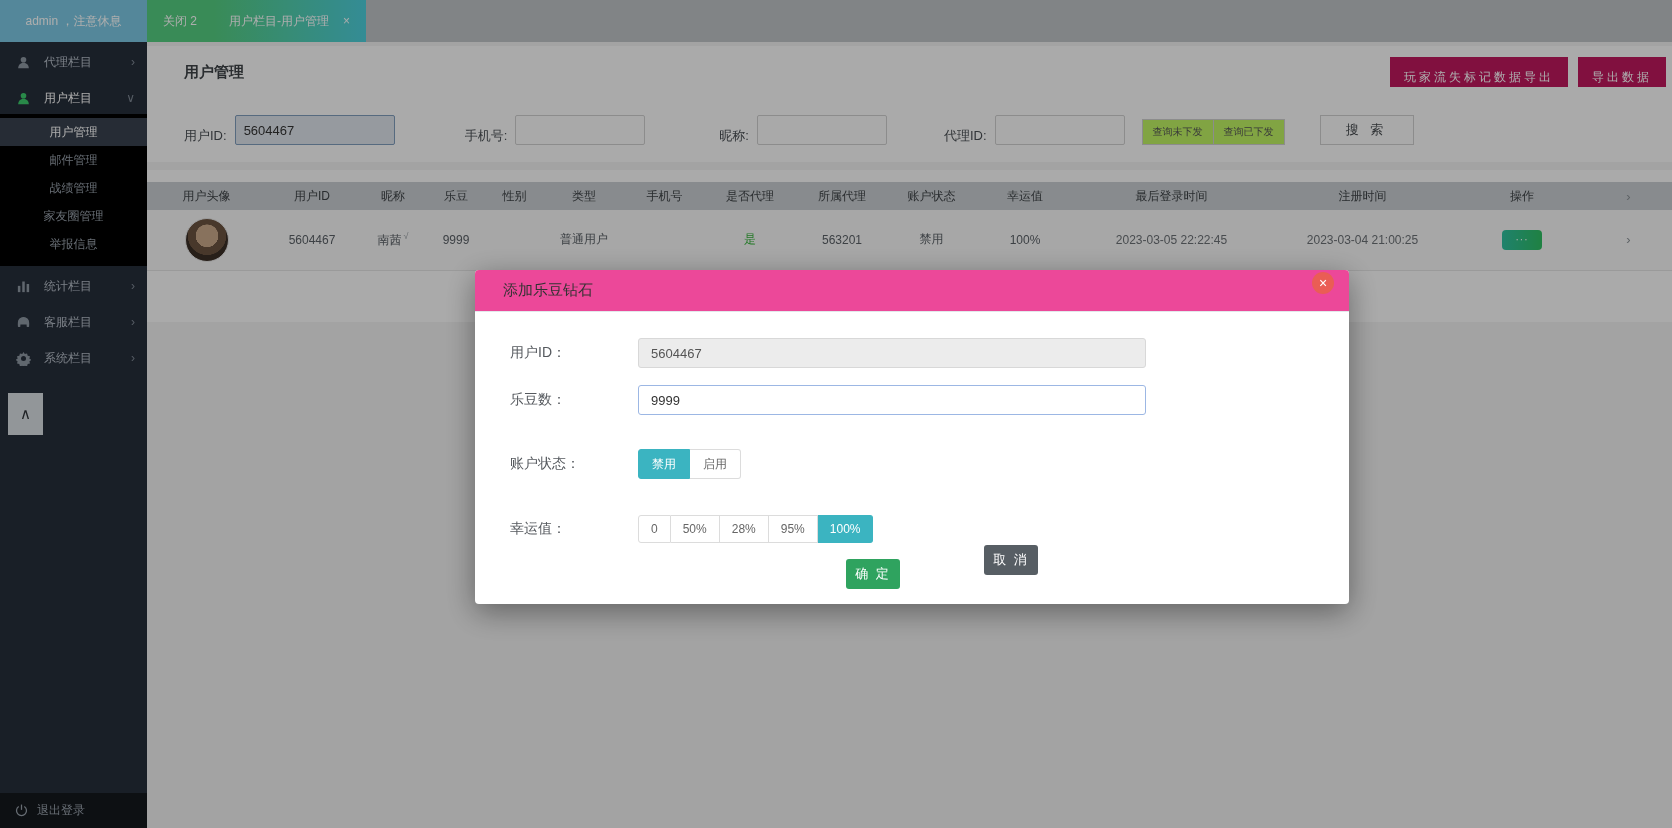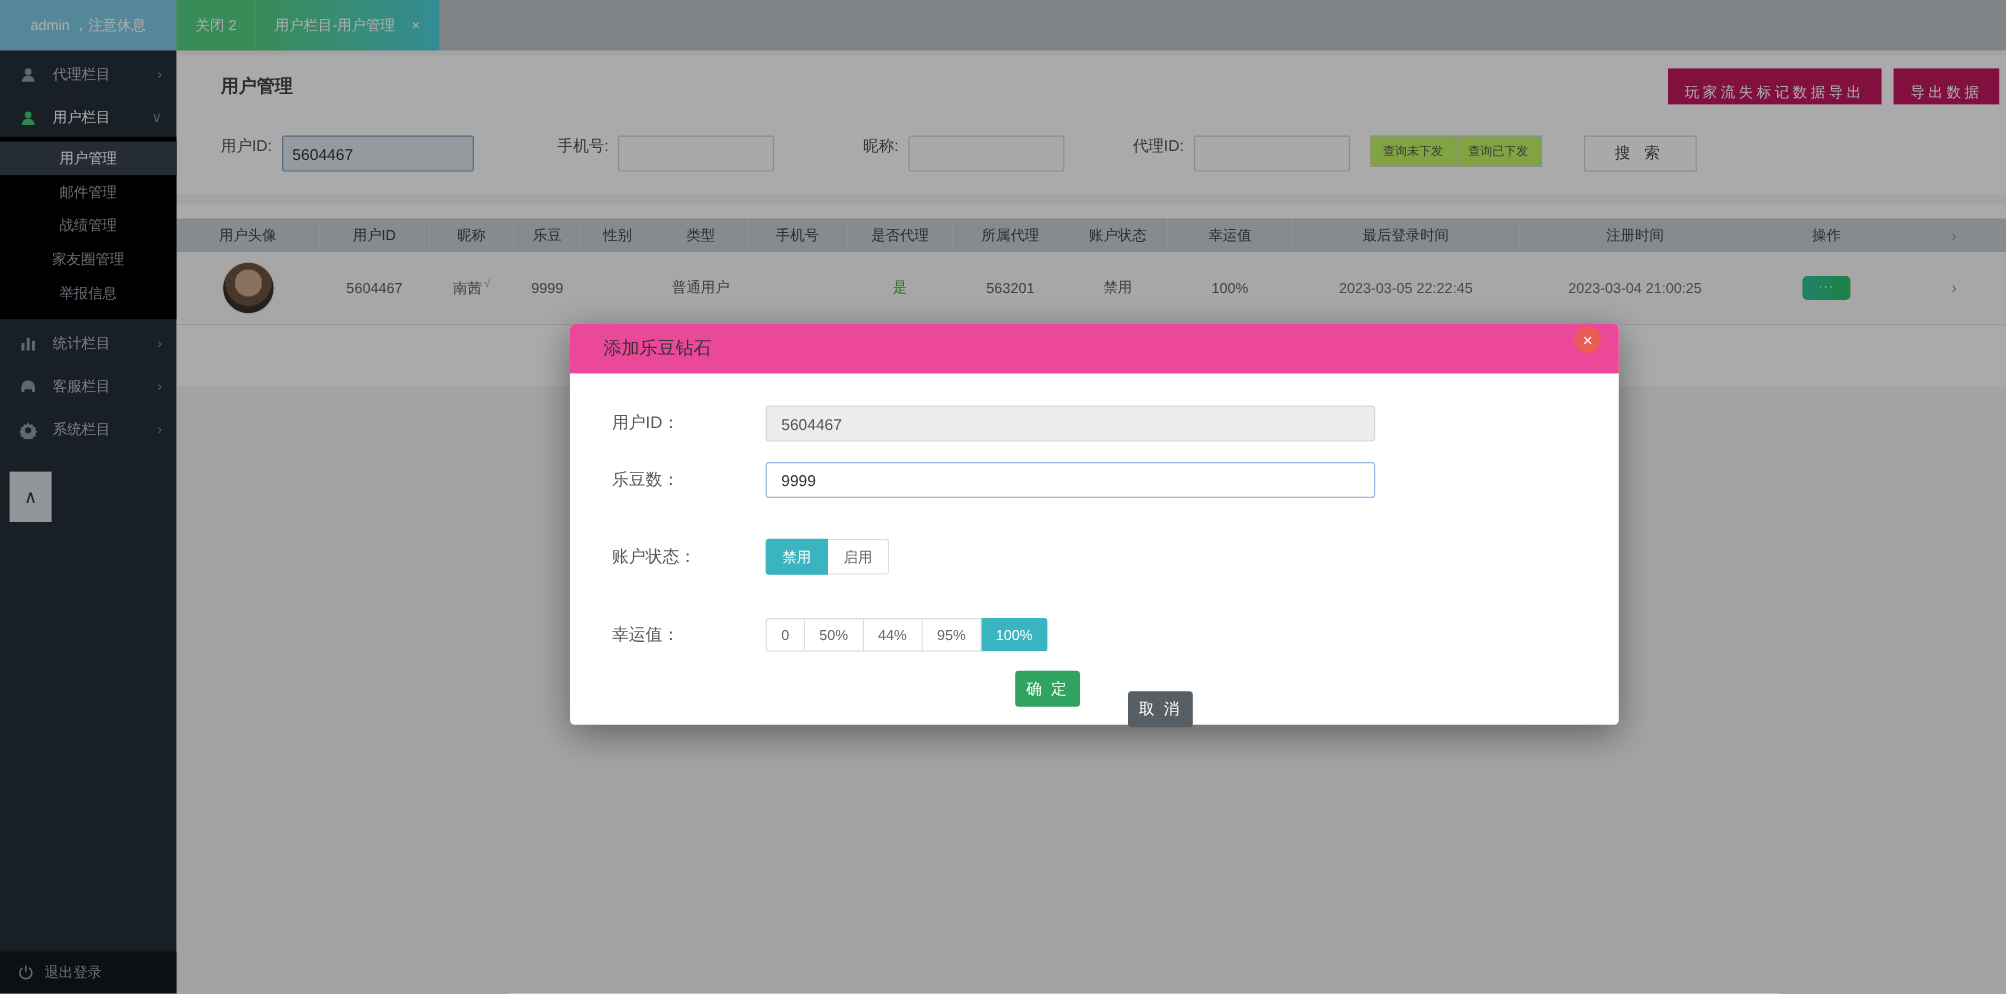--- a/index.html
+++ b/index.html
@@ -29,21 +29,21 @@
   .logout { position:absolute; bottom:0; left:0; right:0; height:35px; background:#14181D; display:flex; align-items:center; gap:8px; padding-left:14px; color:#98A1AB; font-size:12px; cursor:pointer;}
   .logout svg { width:15px; height:15px; }
   
   .content { position:absolute; left:147px; top:42px; right:0; bottom:0; background:#F0F0F0; }
   .card1 { position:absolute; top:4px; left:0; right:0; height:116px; background:#FBFBFB; }
   .card2 { position:absolute; top:128px; left:0; right:0; height:152px; background:#FBFBFB; }
   .page-head { position:absolute; top:4px; left:0; right:0; height:52px; display:flex; align-items:center; padding:0 6px 0 37px; }
   .page-title { font-size:15px; color:#3E4347; font-weight:bold; }
   .head-btns { margin-left:auto; display:flex; gap:10px; }
   .btn-export { background:#be185d; color:#fff; font-size:12px; height:30px; padding:12px 14px; border:none; letter-spacing:3px; cursor:pointer;}
-  .filters { position:absolute; top:71px; left:0; right:0; height:32px; display:flex; align-items:flex-start; padding-left:37px; font-size:13px; color:#4A4F54;}
+  .filters { position:absolute; top:71px; left:0; right:0; height:32px; display:flex; align-items:flex-end; padding-left:37px; font-size:13px; color:#4A4F54;}
   .f-label { margin-right:8px; white-space:nowrap;}
   .f-input { height:30px; border:1px solid #CFCFCF; background:#FAFAFA; border-radius:2px; padding:0 8px; font-size:13px; color:#333; width:130px; font-family:"Liberation Sans",sans-serif;}
   .f-input.uid { width:160px; background:#DDE3EB; border-color:#7F9CBC; }
   .gap70{margin-right:70px;} .gap74{margin-right:74px;} .gap57{margin-right:57px;} .gap17{margin-right:17px;} .gap35{margin-right:35px;}
   .qbtn { height:26px; font-size:10px; padding:0 10px; background:#bef264; border:1px solid #CFCFCF; color:#555; cursor:pointer; font-family:"Liberation Sans",sans-serif;}
   .qbtn + .qbtn { border-left:none; }
   .btn-search { width:94px; height:30px; background:#FAFAFA; border:1px solid #CFCFCF; color:#44484C; font-size:13px; letter-spacing:4px; cursor:pointer; font-family:"Liberation Sans",sans-serif;}
   
   .table-wrap { position:absolute; top:128px; left:0; right:0; padding-top:12px; }
   table { border-collapse:collapse; table-layout:fixed; width:1525px; }
@@ -269,21 +269,21 @@
       <button class="seg-btn sel">禁用</button>
       <button class="seg-btn">启用</button>
     </div>
   </div>
 
   <div class="m-row" style="top:243px;height:32px;">
     <span class="m-label">幸运值：</span>
     <div class="seg small">
       <button class="seg-btn">0</button>
       <button class="seg-btn">50%</button>
-      <button class="seg-btn">44%</button>
+      <button class="seg-btn">28%</button>
       <button class="seg-btn">95%</button>
       <button class="seg-btn sel">100%</button>
     </div>
   </div>
 
   <button class="m-btn m-confirm" style="top:289px;">确 定</button>
-  <button class="m-btn m-cancel" style="top:306px;">取 消</button>
+  <button class="m-btn m-cancel" style="top:275px;margin-left:44px;">取 消</button>
 </div>
 
 </body></html>

